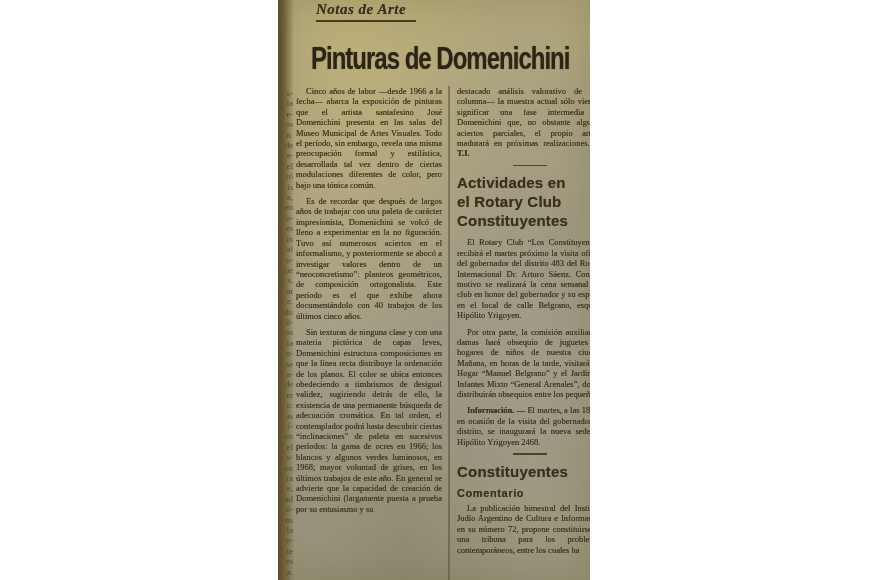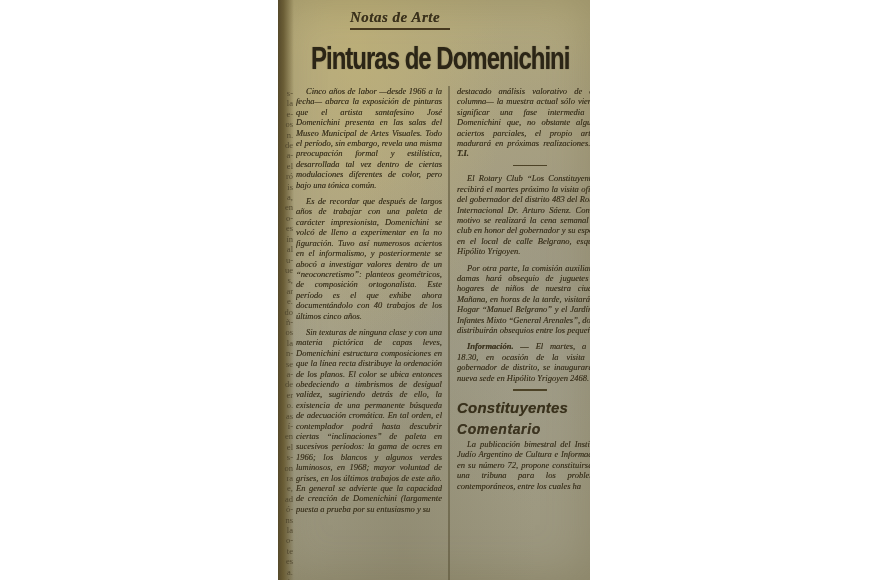--- a/index.html
+++ b/index.html
@@ -10,43 +10,43 @@
            radial-gradient(ellipse at 25% 8%, rgba(197,181,118,.55), rgba(197,181,118,0) 45%),
            radial-gradient(ellipse at 85% 45%, rgba(140,138,124,.35), rgba(140,138,124,0) 55%),
            radial-gradient(ellipse at 40% 95%, rgba(120,114,88,.30), rgba(120,114,88,0) 50%),
            linear-gradient(#b2a87c 0%, #aaa284 35%, #a5a18b 60%, #9a957c 100%);
          box-shadow:inset 0 0 46px rgba(110,100,62,.35);}
   .edge-shadow{position:absolute;left:0;top:0;width:16px;height:580px;
          background:linear-gradient(90deg,#55492a 0%,#6b5e36 35%,rgba(107,94,54,0) 100%);}
   .edge-noise{position:absolute;left:6px;top:88px;width:9px;height:492px;overflow:hidden;
          font-size:8.5px;line-height:10.4px;color:#473e26;text-align:right;
          word-spacing:2px;opacity:.85;}
-  .kicker-wrap{position:absolute;left:38px;top:8px;margin-left:34px;}
+  .kicker-wrap{position:absolute;left:38px;top:0;}
   .kicker{display:inline-block;font-family:"Liberation Serif",serif;font-style:italic;
          font-weight:bold;font-size:15px;color:#3a311c;letter-spacing:.5px;
          border-bottom:2px solid #46391f;padding:0 10px 2px 0;
          text-shadow:0 0 .6px rgba(58,49,28,.7);}
   .headline{position:absolute;left:33px;top:40px;margin:0;white-space:nowrap;
          font-family:"Liberation Sans",sans-serif;font-weight:bold;font-size:24px;
          letter-spacing:-1px;color:#2b2516;transform:scaleY(1.3);transform-origin:left top;
          text-shadow:0 0 1px rgba(43,37,22,.55);}
   .col{position:absolute;top:86px;height:494px;overflow:hidden;
          font-size:8.5px;line-height:10.4px;color:#3e3621;text-align:justify;
-         text-shadow:0 0 .55px rgba(62,54,33,.8);font-style:italic;}
+         text-shadow:0 0 .55px rgba(62,54,33,.8);}
   .col-left{left:18px;width:146px;}
   .col-right{left:179px;width:146px;}
   .col p{margin:0 0 6px 0;text-indent:10px;}
   .col p.noindent{text-indent:0;}
   .colrule{position:absolute;left:170px;top:86px;width:1.5px;height:494px;
          background:rgba(88,80,52,.55);}
   .rule{width:34px;height:1.5px;background:#4c4226;margin:5px auto 7px auto;}
   .sec-title{font-family:"Liberation Sans",sans-serif;font-weight:bold;font-size:15px;
          line-height:19px;color:#38301b;margin:2px 0 7px 0;width:120px;text-align:left;
          text-indent:0;letter-spacing:.2px;text-shadow:0 0 .7px rgba(56,48,27,.6);}
-  .sub-title{font-family:"Liberation Sans",sans-serif;font-weight:bold;font-size:14px;
+  .sub-title{font-family:"Liberation Sans",sans-serif;font-weight:bold;font-size:11px;
          color:#3c3420;margin:0 0 5px 0;letter-spacing:.6px;text-align:left;}
   .sig{font-weight:bold;}
   .lead{font-weight:bold;}
 </style>
 </head>
 <body>
 
 <div class="stage">
   <div class="paper">
 
@@ -68,20 +68,21 @@
     <div class="colrule"></div>
 
     <div class="col col-right">
       <p class="noindent">
         <span>destacado análisis valorativo de esta columna— la muestra actual sólo viene a significar una fase intermedia de Domenichini que, no obstante algunos aciertos parciales, el propio artista madurará en próximas realizaciones.</span>
         <span class="sig">— T.I.</span>
       </p>
 
       <div class="rule"></div>
 
+      <h2 class="sec-title">Actividades en el Rotary Club Constituyentes</h2>
 
       <p>El Rotary Club “Los Constituyentes” recibirá el martes próximo la visita oficial del gobernador del distrito 483 del Rotary Internacional Dr. Arturo Sáenz. Con tal motivo se realizará la cena semanal del club en honor del gobernador y su esposa, en el local de calle Belgrano, esquina Hipólito Yrigoyen.</p>
       <p>Por otra parte, la comisión auxiliar de damas hará obsequio de juguetes en hogares de niños de nuestra ciudad. Mañana, en horas de la tarde, visitarán el Hogar “Manuel Belgrano” y el Jardín de Infantes Mixto “General Arenales”, donde distribuirán obsequios entre los pequeños.</p>
       <p>
         <span class="lead">Información. —</span>
         <span>El martes, a las 18.30, en ocasión de la visita del gobernador de distrito, se inaugurará la nueva sede en Hipólito Yrigoyen 2468.</span>
       </p>
 
       <div class="rule"></div>
 

